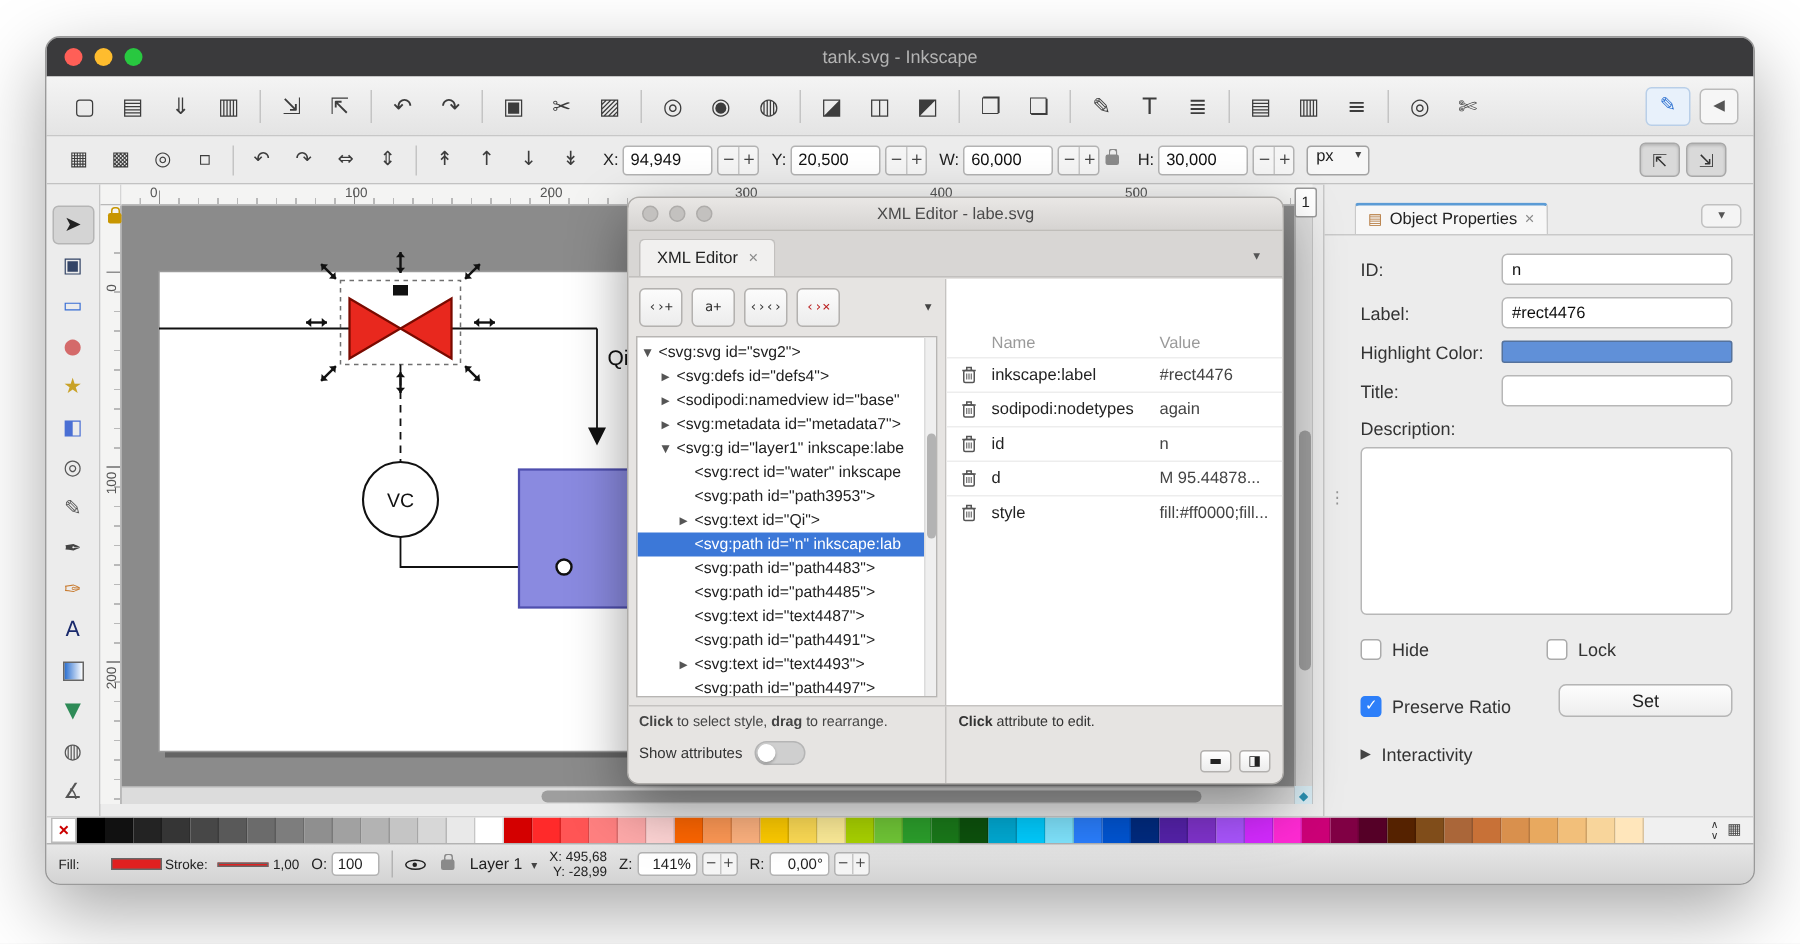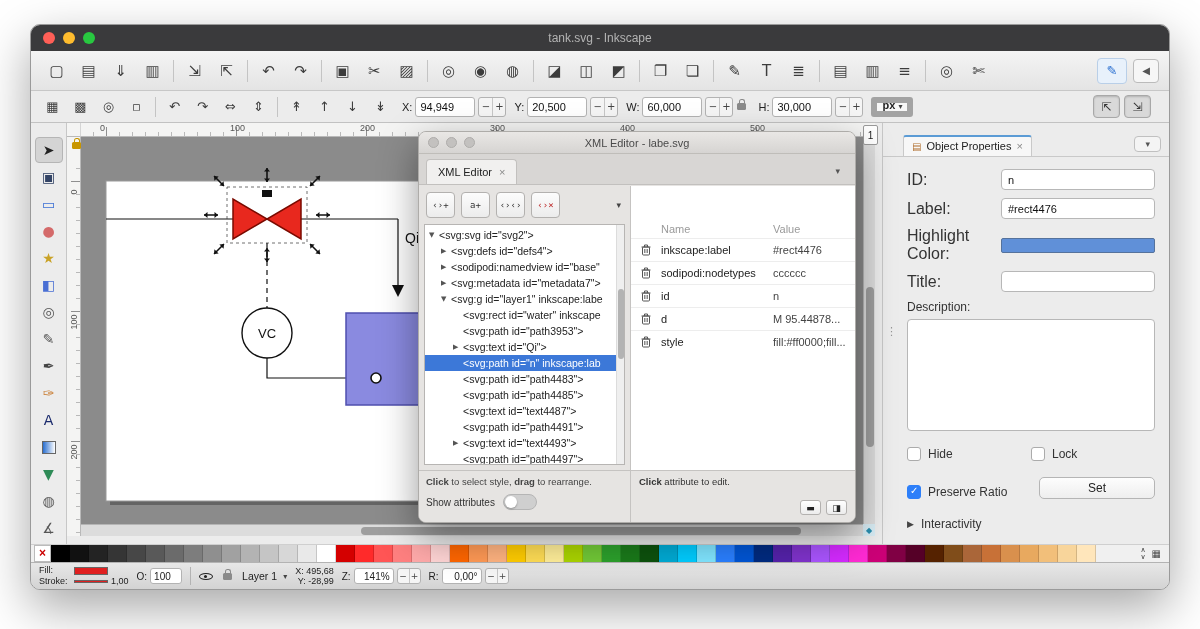--- a/index.html
+++ b/index.html
@@ -34,22 +34,22 @@
     color:#3c3c3c;font-size:13px;font-family:"DejaVu Sans",sans-serif;}
   .cbtn.sep{width:9px;height:20px;position:relative;}
   .cbtn.sep::after{content:"";position:absolute;left:4px;top:0;bottom:0;width:1px;background:#c4c4c4;}
   .fld{display:flex;align-items:center;gap:3px;margin-left:8px;}
   .fbox{width:60px;height:20px;background:#fff;border:1px solid #b3b3b3;border-radius:3px;display:flex;
     align-items:center;padding:0 4px;font-size:11px;color:#111;}
   .stepper{display:flex;border:1px solid #b3b3b3;border-radius:3px;overflow:hidden;height:20px;background:#f5f5f5;}
   .st{width:13px;display:flex;align-items:center;justify-content:center;font-size:10px;color:#444;
     font-family:"DejaVu Sans",sans-serif;}
   .st+.st{border-left:1px solid #c7c7c7;}
-  .unitbox{width:42px;height:20px;background:#f7f7f7;border:6px solid #a3a3a3;border-radius:3px;display:flex;
-    align-items:flex-end;justify-content:space-between;padding:0 5px;font-size:11px;margin-left:8px;font-weight:bold;}
+  .unitbox{width:42px;height:20px;background:#f7f7f7;border:1px solid #a3a3a3;border-radius:3px;display:flex;
+    align-items:flex-start;justify-content:space-between;padding:0 5px;font-size:11px;margin-left:8px;}
   .affect{margin-left:auto;display:flex;gap:4px;margin-right:10px;}
   .togglebtn{width:27px;height:23px;border:1px solid #a8a8a8;border-radius:4px;background:#d9d9d9;
     box-shadow:inset 0 1px 2px rgba(0,0,0,.18);display:flex;align-items:center;justify-content:center;
     font-size:12px;color:#333;font-family:"DejaVu Sans",sans-serif;}
   .padlock{position:relative;width:9px;height:7px;border-radius:1.5px;background:#8a8a8a;display:inline-block;margin:0 4px;}
   .padlock::before{content:"";position:absolute;left:1.5px;top:-4px;width:4px;height:4px;border:1.5px solid #8a8a8a;
     border-bottom:none;border-radius:2.5px 2.5px 0 0;}
   .padlock.gold{background:#c89600;}.padlock.gold::before{border-color:#c89600;}
   
   .toolbox{position:absolute;left:0;top:98px;bottom:45px;width:36px;background:#ececec;border-right:1px solid #c7c7c7;
@@ -91,21 +91,21 @@
   .dock-dots{position:absolute;left:3px;top:48%;color:#969696;font-size:11px;font-family:"DejaVu Sans",sans-serif;}
   .rp-header{display:flex;align-items:flex-end;padding:8px 8px 0 20px;border-bottom:1px solid #c9c9c9;height:34px;}
   .rp-tab{display:flex;align-items:center;gap:5px;background:#f7f7f7;border:1px solid #c9c9c9;border-bottom:none;
     border-top:2px solid #5b9bd5;padding:3px 8px 4px;font-size:11px;color:#222;border-radius:3px 3px 0 0;}
   .rp-ticon{color:#b07030;font-size:10px;font-family:"DejaVu Sans",sans-serif;}
   .xclose{color:#8a8a8a;font-size:11px;}
   .rp-collapse{margin-left:auto;border:1px solid #c0c0c0;border-radius:4px;background:#f4f4f4;color:#555;
     font-size:9px;padding:2px 10px;margin-bottom:4px;font-family:"DejaVu Sans",sans-serif;}
   .rp-body{padding:12px 14px 0 24px;font-size:12px;color:#333;}
   .frow{display:flex;align-items:center;margin-bottom:8px;}
-  .frow .lbl{width:94px;flex:none;font-size:16px;}
+  .frow .lbl{width:94px;flex:none;font-size:12px;}
   .inp{flex:1;height:21px;background:#fff;border:1px solid #b7b7b7;border-radius:4px;padding:0 6px;font-size:11px;
     color:#111;display:flex;align-items:center;}
   .hl-swatch{flex:1;height:15px;border:1px solid #55729c;border-radius:2px;}
   .desc-label{margin:4px 0 5px;}
   .desc-box{height:112px;background:#fff;border:1px solid #b7b7b7;border-radius:4px;}
   .cbrow{display:flex;align-items:center;margin-top:16px;}
   .cbrow .half{flex:1;display:flex;align-items:center;gap:7px;}
   .cb{width:14px;height:14px;border:1px solid #ababab;border-radius:3px;background:#fff;flex:none;position:relative;}
   .cb.on{background:#2d7ff9;border-color:#2d7ff9;}
   .cb.on::after{content:"✓";position:absolute;left:2px;top:-1px;color:#fff;font-size:10px;}
@@ -172,21 +172,21 @@
     line-height:15px;text-align:center;}
   .swatches{flex:1;display:flex;overflow:hidden;}
   .sw{flex:1;max-width:19px;border-right:1px solid rgba(0,0,0,.15);}
   .pal-controls{flex:none;display:flex;align-items:center;gap:6px;padding:0 8px;}
   .pal-arrows{display:flex;flex-direction:column;font-size:7px;color:#333;line-height:7px;
     font-family:"DejaVu Sans",sans-serif;}
   .pal-config{font-size:10px;color:#444;font-family:"DejaVu Sans",sans-serif;}
   
   .statusbar{position:absolute;left:0;right:0;bottom:0;height:27px;background:linear-gradient(#e7e7e7,#d3d3d3);
     border-top:1px solid #b3b3b3;display:flex;align-items:center;font-size:11px;color:#222;padding:0 8px;gap:8px;}
-  .fsblock{display:flex;flex-direction:column;justify-content:center;gap:2px;font-size:9px;line-height:9px;}
+  .fsblock{display:flex;flex-direction:row;justify-content:center;gap:2px;font-size:9px;line-height:9px;}
   .fsrow{display:flex;align-items:center;gap:3px;}
   .fsrow .l{width:32px;flex:none;}
   .fsw{width:34px;height:8px;border:1px solid #666;}
   .ssw{width:34px;height:3px;border:1px solid #666;}
   .obox{display:flex;align-items:center;gap:3px;font-size:10px;}
   .sfbox{width:32px;height:16px;background:#fff;border:1px solid #b3b3b3;border-radius:3px;font-size:10px;
     display:flex;align-items:center;padding:0 3px;}
   .vsep{width:1px;height:18px;background:#b3b3b3;flex:none;}
   .eye{width:14px;height:13px;position:relative;flex:none;}
   .eye::before{content:"";position:absolute;left:0;right:0;top:3px;bottom:3px;border:1px solid #222;border-radius:50%;}
@@ -813,21 +813,21 @@
 
             <div class="arow" data-name="attribute-row">
               <span class="trash" data-name="delete-attribute-icon">
                 <svg width="10" height="12" viewBox="0 0 10 12">
                   <rect x="1.5" y="3" width="7" height="8" rx="1" fill="none" stroke="currentColor"></rect>
                   <path d="M0.5 3 h9 M3.5 3 V1 h3 v2" fill="none" stroke="currentColor"></path>
                   <path d="M3.5 5 v4 M5 5 v4 M6.5 5 v4" stroke="currentColor" stroke-width="0.7"></path>
                 </svg>
               </span>
               <span class="aname">sodipodi:nodetypes</span>
-              <span class="aval">cccccc</span>
+              <span class="aval">again</span>
             </div>
 
             <div class="arow" data-name="attribute-row">
               <span class="trash" data-name="delete-attribute-icon">
                 <svg width="10" height="12" viewBox="0 0 10 12">
                   <rect x="1.5" y="3" width="7" height="8" rx="1" fill="none" stroke="currentColor"></rect>
                   <path d="M0.5 3 h9 M3.5 3 V1 h3 v2" fill="none" stroke="currentColor"></path>
                   <path d="M3.5 5 v4 M5 5 v4 M6.5 5 v4" stroke="currentColor" stroke-width="0.7"></path>
                 </svg>
               </span>

